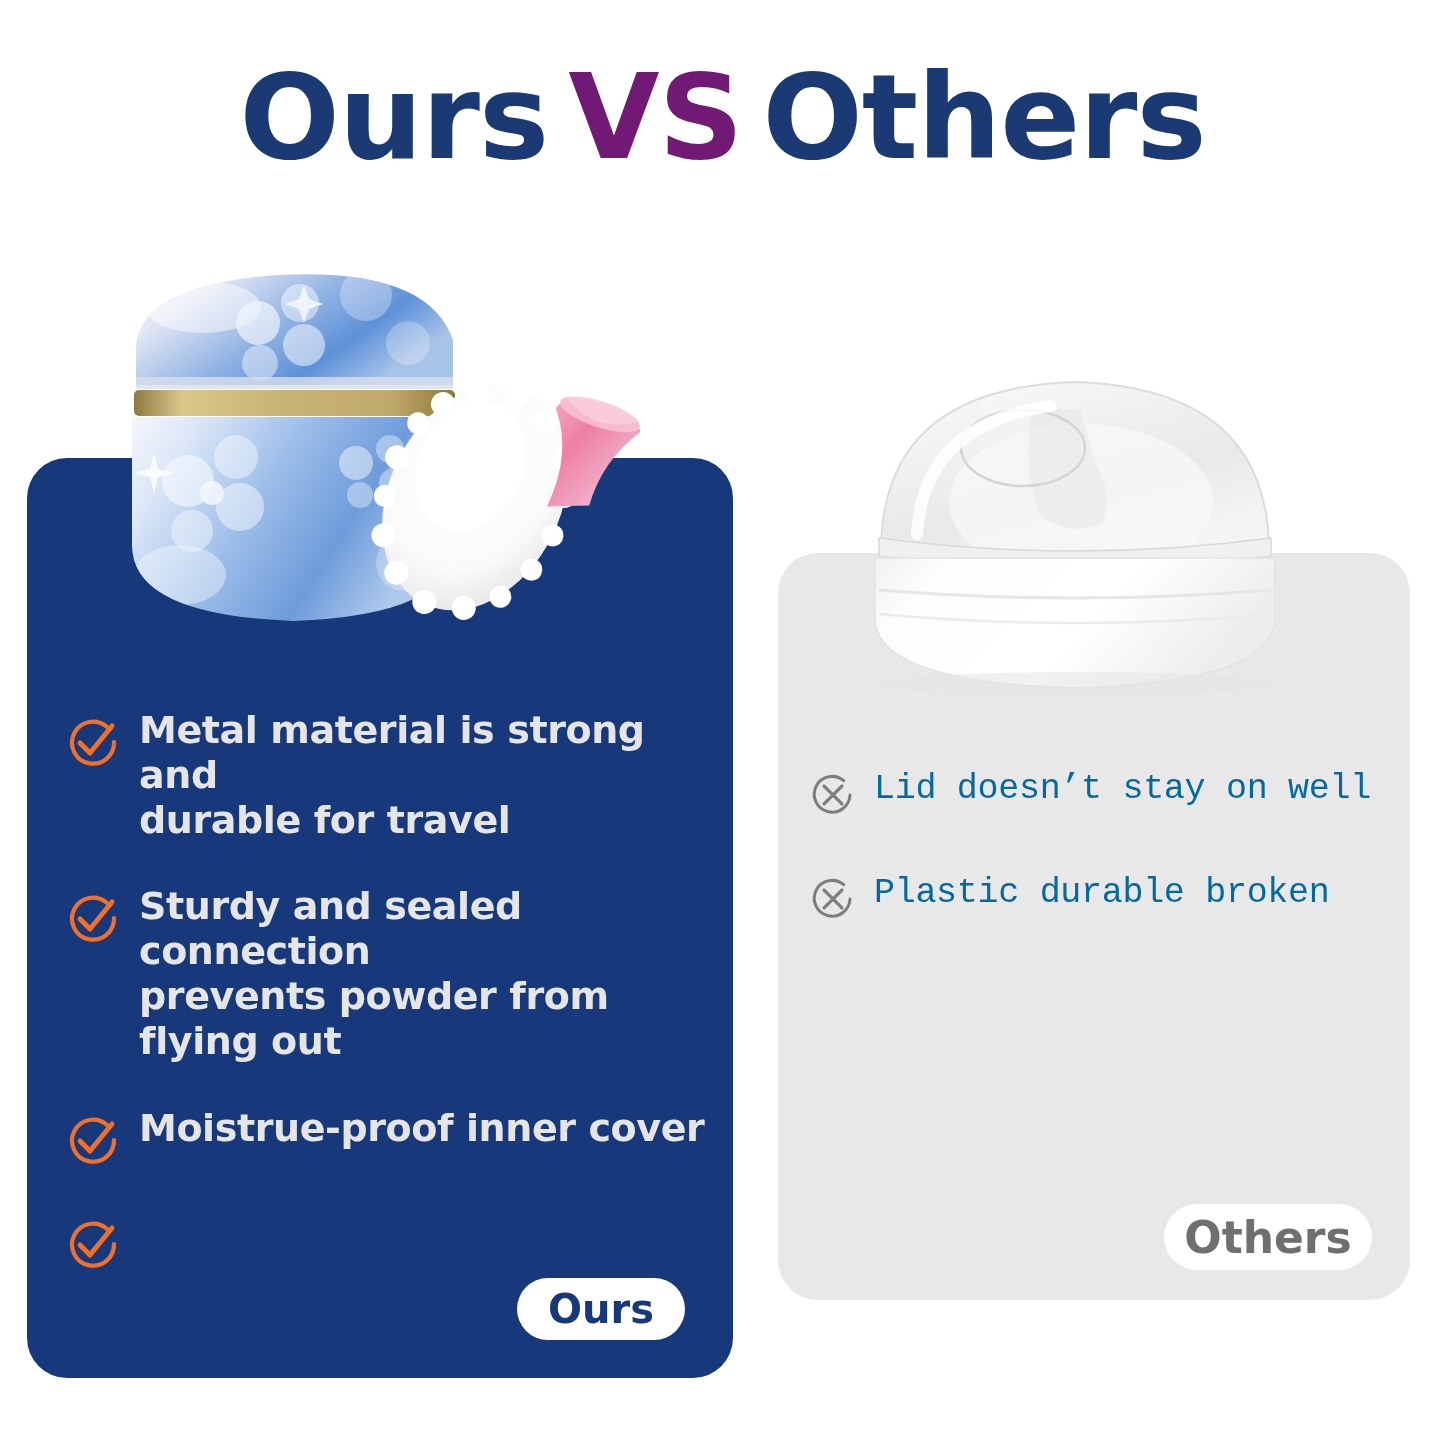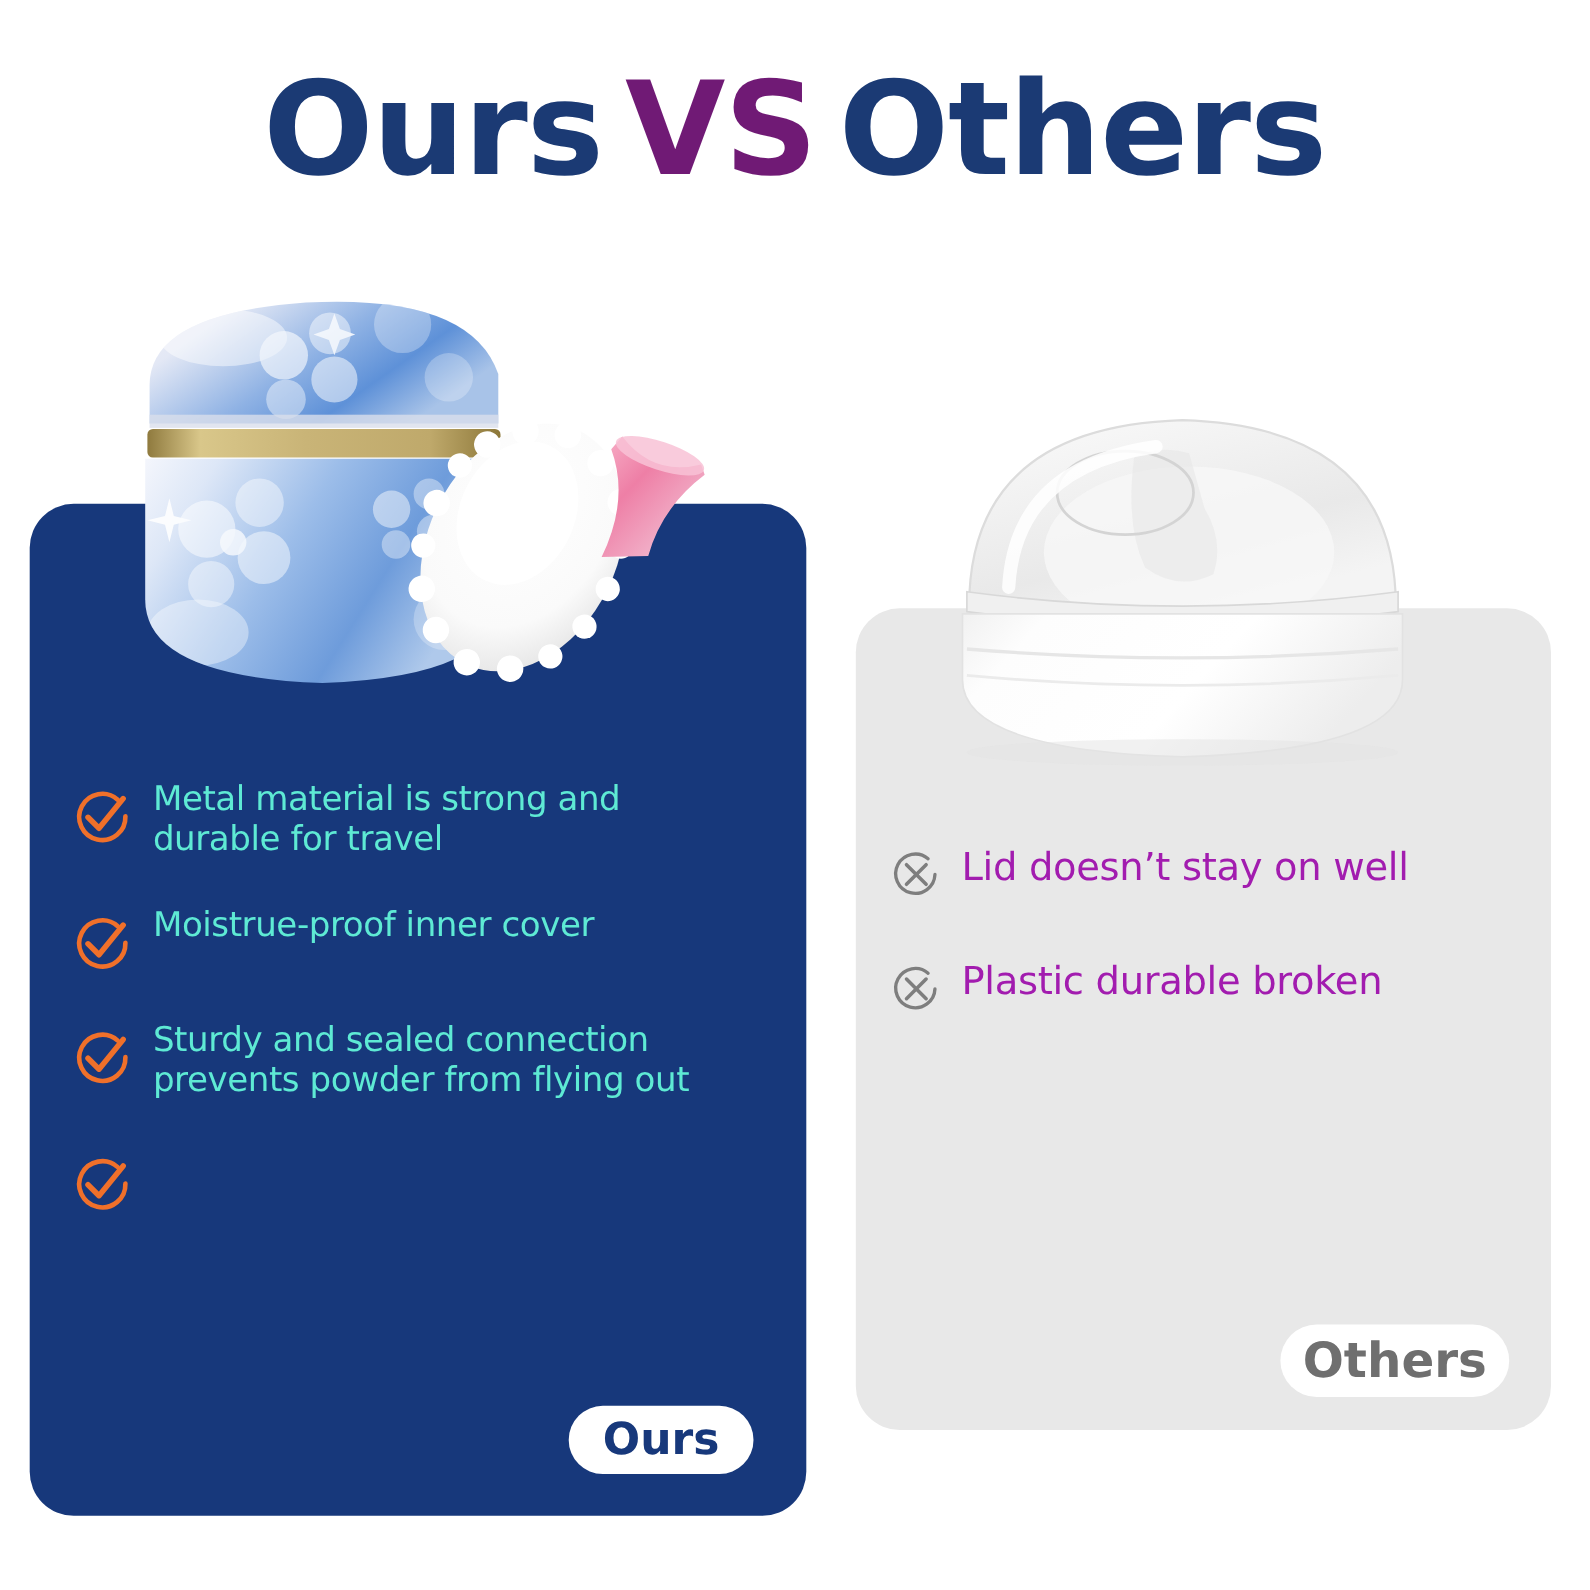--- a/index.html
+++ b/index.html
@@ -94,30 +94,32 @@
     margin-right: 16px;
     margin-top: 2px;
   }
   .feature-icon svg { display: block; width: 100%; height: 100%; }
 
   .feature-text {
     font-family: "DejaVu Sans", sans-serif;
     white-space: pre-line;
   }
   #ours-list .feature-text {
-    color: #5eead4;
-    font-size: 31px;
+    color: #e5e5e5;
+    font-size: 38px;
     line-height: 1.18;
     letter-spacing: -0.4px;
+    font-weight: bold;
   }
   #others-list .feature-text {
-    color: #a21caf;
+    color: #0369a1;
     font-size: 35px;
     line-height: 1.2;
     letter-spacing: -0.3px;
+    font-family: Liberation Mono, monospace;
   }
 
   
   .badge {
     position: absolute;
     background: #FFFFFF;
     border-radius: 100px;
     display: flex;
     align-items: center;
     justify-content: center;
@@ -183,32 +185,32 @@
 durable for travel</span>
     </div>
 
     <div class="feature-row">
       <span class="feature-icon">
         <svg viewBox="0 0 56 56">
           <path d="M42 13 A21 21 0 1 0 49 28" fill="none" stroke="#F0702A" stroke-width="4.2" stroke-linecap="round"></path>
           <path d="M15 29 L25 39 L47 12" fill="none" stroke="#F0702A" stroke-width="5" stroke-linecap="round" stroke-linejoin="round"></path>
         </svg>
       </span>
-      <span class="feature-text">Moistrue-proof inner cover</span>
+      <span class="feature-text">Sturdy and sealed connection
+prevents powder from flying out</span>
     </div>
 
     <div class="feature-row">
       <span class="feature-icon">
         <svg viewBox="0 0 56 56">
           <path d="M42 13 A21 21 0 1 0 49 28" fill="none" stroke="#F0702A" stroke-width="4.2" stroke-linecap="round"></path>
           <path d="M15 29 L25 39 L47 12" fill="none" stroke="#F0702A" stroke-width="5" stroke-linecap="round" stroke-linejoin="round"></path>
         </svg>
       </span>
-      <span class="feature-text">Sturdy and sealed connection
-prevents powder from flying out</span>
+      <span class="feature-text">Moistrue-proof inner cover</span>
     </div>
 
     <div class="feature-row">
       <span class="feature-icon">
         <svg viewBox="0 0 56 56">
           <path d="M42 13 A21 21 0 1 0 49 28" fill="none" stroke="#F0702A" stroke-width="4.2" stroke-linecap="round"></path>
           <path d="M15 29 L25 39 L47 12" fill="none" stroke="#F0702A" stroke-width="5" stroke-linecap="round" stroke-linejoin="round"></path>
         </svg>
       </span>
     </div>

